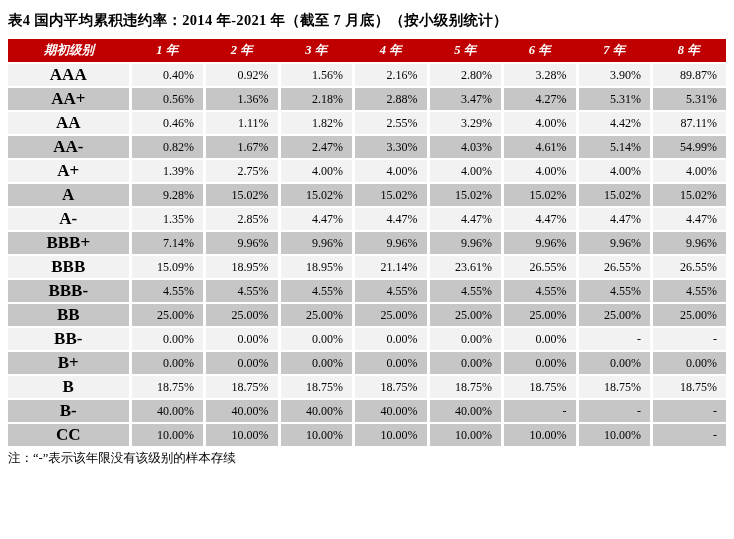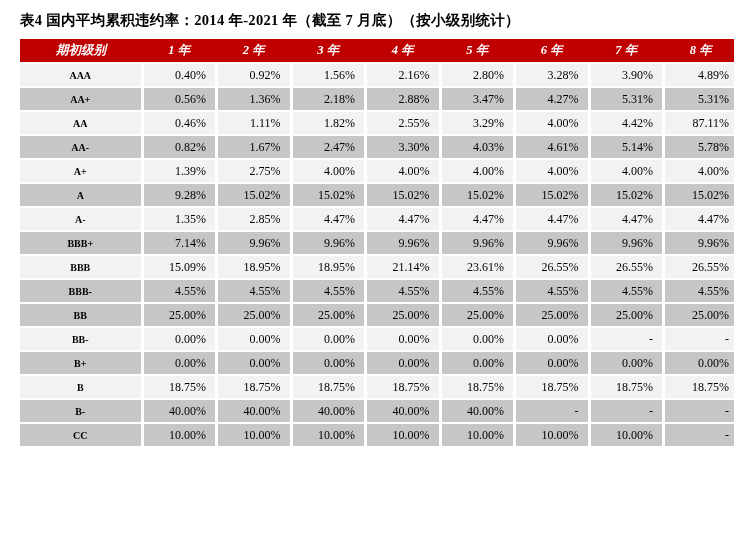--- a/index.html
+++ b/index.html
@@ -8,42 +8,42 @@
     --row-light:#F2F2F2;
     --row-dark:#C6C6C6;
     --text:#000000;
   }
   html,body{margin:0;padding:0;}
   body{
     width:734px;height:539px;background:#ffffff;color:var(--text);
     font-family:"Liberation Serif","DejaVu Serif",serif;
     overflow:hidden;
   }
-  .page{padding:8px 8px 0 20px;box-sizing:border-box;width:734px;}
+  .page{padding:8px 8px 0 8px;box-sizing:border-box;width:734px;}
   .title{
     font-size:14.5px;font-weight:bold;line-height:20px;
     margin:2px 0 9px 0;letter-spacing:0.3px;white-space:nowrap;
   }
   table.rate-table{
     border-collapse:collapse;table-layout:fixed;width:718px;
   }
   .rate-table thead th{
     background:var(--header-bg);color:var(--header-text);
     font-weight:bold;font-size:12.5px;height:23px;
     text-align:center;padding:0;border:none;white-space:nowrap;font-style:italic;
   }
   .rate-table thead th.col-label{width:122px;}
   .rate-table tbody td{
     height:22px;font-size:12px;padding:0;white-space:nowrap;
     border-top:2px solid #ffffff;border-left:3px solid #ffffff;
   }
   .rate-table tbody td:first-child{border-left:none;}
   .rate-table tr.light td{background:var(--row-light);}
   .rate-table tr.dark td{background:var(--row-dark);}
-  .rate-table td.row-label{text-align:center;font-weight:bold;font-size:10px;}
+  .rate-table td.row-label{text-align:center;font-weight:bold;font-size:17px;}
   .rate-table td.val{text-align:right;padding-right:9px;}
   .notes{margin-top:4px;font-size:12.5px;line-height:17px;}
   .notes div{white-space:nowrap;}
 </style>
 </head>
 <body>
 
 <div class="page">
   <div class="title">表4  国内平均累积违约率：2014 年-2021 年（截至 7 月底）（按小级别统计）</div>
 
@@ -64,21 +64,21 @@
     <tbody>
         <tr class="light">
           <td class="row-label">AAA</td>
           <td class="val">0.40%</td>
           <td class="val">0.92%</td>
           <td class="val">1.56%</td>
           <td class="val">2.16%</td>
           <td class="val">2.80%</td>
           <td class="val">3.28%</td>
           <td class="val">3.90%</td>
-          <td class="val">4.89%</td>
+          <td class="val">89.87%</td>
         </tr>
         <tr class="dark">
           <td class="row-label">AA+</td>
           <td class="val">0.56%</td>
           <td class="val">1.36%</td>
           <td class="val">2.18%</td>
           <td class="val">2.88%</td>
           <td class="val">3.47%</td>
           <td class="val">4.27%</td>
           <td class="val">5.31%</td>
@@ -97,21 +97,21 @@
         </tr>
         <tr class="dark">
           <td class="row-label">AA-</td>
           <td class="val">0.82%</td>
           <td class="val">1.67%</td>
           <td class="val">2.47%</td>
           <td class="val">3.30%</td>
           <td class="val">4.03%</td>
           <td class="val">4.61%</td>
           <td class="val">5.14%</td>
-          <td class="val">5.78%</td>
+          <td class="val">54.99%</td>
         </tr>
         <tr class="light">
           <td class="row-label">A+</td>
           <td class="val">1.39%</td>
           <td class="val">2.75%</td>
           <td class="val">4.00%</td>
           <td class="val">4.00%</td>
           <td class="val">4.00%</td>
           <td class="val">4.00%</td>
           <td class="val">4.00%</td>
@@ -235,14 +235,15 @@
           <td class="val">10.00%</td>
           <td class="val">10.00%</td>
           <td class="val">10.00%</td>
           <td class="val">10.00%</td>
           <td class="val">-</td>
         </tr>
       </tbody>
   </table>
 
   <div class="notes">
+    <div>注：“-”表示该年限没有该级别的样本存续</div>
   </div>
 </div>
 
 </body></html>

